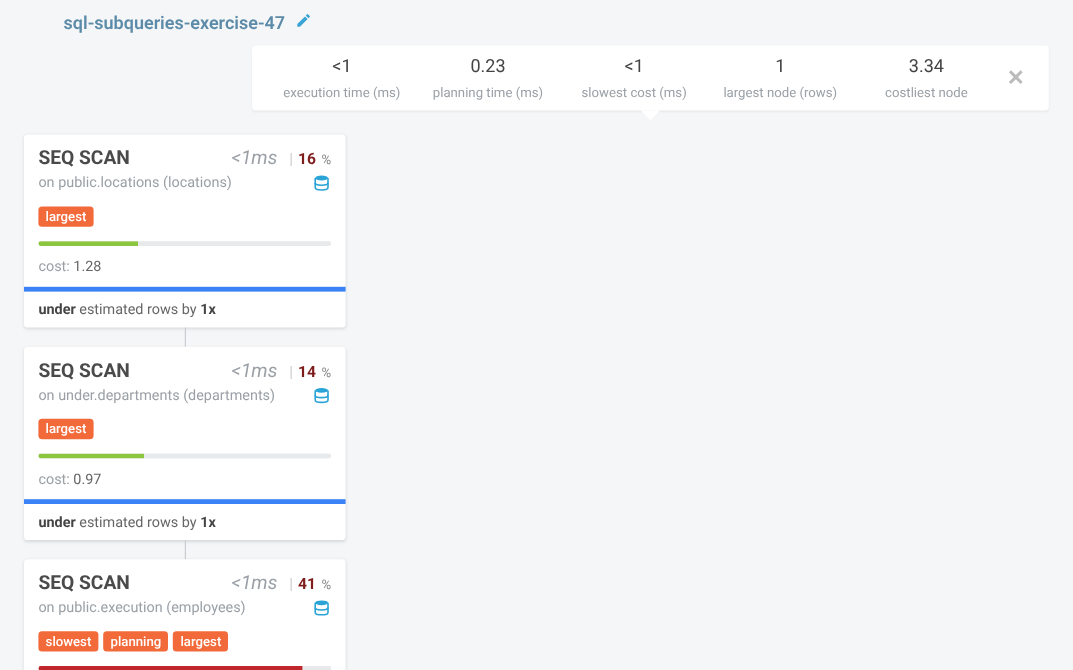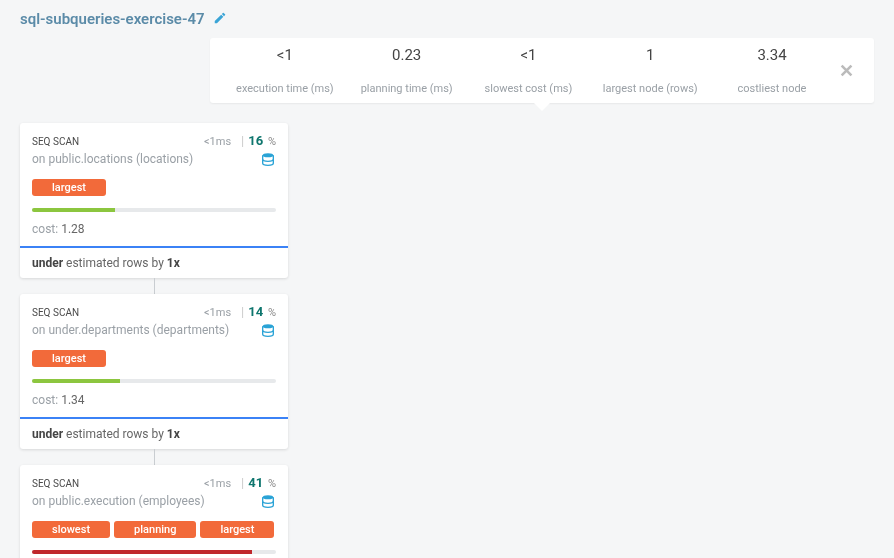--- a/index.html
+++ b/index.html
@@ -1,48 +1,48 @@
 <!DOCTYPE html>
 <html><head>
 <meta charset="utf-8">
 <style>
 * { box-sizing: border-box; margin: 0; padding: 0; }
 body { font-family: -apple-system, BlinkMacSystemFont, "Segoe UI", Roboto, sans-serif; background: #f5f6f7; color: #555; font-size: 13px; }
 .container { padding: 10px 20px; }
 .title-row { display: flex; align-items: center; gap: 8px; margin-bottom: 10px; }
-.page-title { font-size: 15px; color: #5b8ba8; font-weight: 600; }
+.page-title { font-size: 15px; color: #5b8ba8; font-weight: 600; margin-left: 33px; }
 .edit-icon { color: #3aa4d6; font-size: 14px; cursor: pointer; }
 .stats-bar { background: #fff; border-radius: 3px; box-shadow: 0 1px 2px rgba(0,0,0,0.06); display: flex; align-items: center; padding: 8px 14px; margin-left: 190px; position: relative; }
 .stat { flex: 1; text-align: center; padding: 0 12px; }
 .stat-value { font-size: 15px; color: #444; }
-.stat-label { font-size: 11px; color: #9aa0a6; margin-top: 18px; }
+.stat-label { font-size: 11px; color: #9aa0a6; margin-top: 7px; }
 .close-x { font-size: 18px; color: #bbb; font-weight: bold; padding: 0 6px; cursor: pointer; }
 .stats-bar::after { content:""; position:absolute; bottom:-8px; left:50%; transform:translateX(-50%); border-left:8px solid transparent; border-right:8px solid transparent; border-top:8px solid #fff; }
 .nodes { margin-top: 20px; width: 268px; }
 .node-card { background:#fff; border-radius:3px; box-shadow:0 1px 3px rgba(0,0,0,0.12); margin-bottom: 16px; position: relative; }
 .node-card::after { content:""; position:absolute; left:50%; bottom:-16px; width:1px; height:16px; background:#c9cdd1; }
 .node-card:last-child::after { display:none; }
 .node-inner { padding: 10px 12px; }
 .node-head { display:flex; align-items:baseline; justify-content:space-between; }
-.node-title { font-weight:400; color:#4a4a4a; font-size:10px; }
-.node-time { font-size:11px; color:#9aa0a6; margin-left:auto; margin-right:6px; }
+.node-title { font-weight:700; color:#4a4a4a; font-size:16px; }
+.node-time { font-size:16px; color:#9aa0a6; margin-left:auto; margin-right:6px;font-style:italic; }
 .divider { color:#ccc; margin:0 4px; }
-.node-pct { font-weight:700; font-size:13px; color:#0f766e; }
+.node-pct { font-weight:700; font-size:13px; color:#7f1d1d; }
 .node-pct-sym { font-size:11px; color:#888; margin-left:2px; }
 .node-sub { font-size:12px; color:#9aa0a6; margin-top:4px; display:flex; align-items:flex-start; justify-content:space-between; gap:8px; }
 .db-icon { color:#2aa3d6; flex-shrink:0; }
 .tag-row { display:flex; gap:4px; margin-top:8px; flex-wrap:wrap; }
-.tag { background:#f26a3a; color:#fff; border-radius:3px; font-size:11px; padding:2px 20px; font-weight:500; }
+.tag { background:#f26a3a; color:#fff; border-radius:3px; font-size:11px; padding:2px 6px; font-weight:500; }
 .bar-wrap { height:4px; background:#e7e9eb; border-radius:2px; margin-top:12px; overflow:hidden; }
 .bar-fill { height:100%; }
 .bar-green { background:#8cc63f; }
 .bar-red { background:#c0272c; }
 .cost-row { font-size:12px; color:#9aa0a6; margin-top:10px; }
 .cost-val { color:#666; }
-.node-footer { border-top:2px solid #3b82f6; padding:8px 12px; font-size:12px; color:#666; }
+.node-footer { border-top:4px solid #3b82f6; padding:8px 12px; font-size:12px; color:#666; }
 .bold { font-weight:700; color:#444; }
 </style>
 </head>
 <body>
 
 <div class="container">
   <div class="title-row">
     <span class="page-title">sql-subqueries-exercise-47</span>
     <span class="edit-icon">
       <svg width="14" height="14" viewBox="0 0 24 24" fill="currentColor">
@@ -119,21 +119,21 @@
                 <path d="M4 5v6c0 1.66 3.58 3 8 3s8-1.34 8-3V5" fill="none" stroke="currentColor" stroke-width="2"></path>
                 <path d="M4 11v6c0 1.66 3.58 3 8 3s8-1.34 8-3v-6" fill="none" stroke="currentColor" stroke-width="2"></path>
               </svg></span>
           </div>
           <div class="tag-row">
             <span class="tag">largest</span>
           </div>
           <div class="bar-wrap">
             <div class="bar-fill bar-green" style="width:36%"></div>
           </div>
-          <div class="cost-row">cost: <span class="cost-val">1.34</span></div>
+          <div class="cost-row">cost: <span class="cost-val">0.97</span></div>
         </div>
         <div class="node-footer"><span class="bold">under</span> estimated rows by <span class="bold">1x</span></div>
       </div>
       <div class="node-card">
         <div class="node-inner">
           <div class="node-head">
             <span class="node-title">SEQ SCAN</span>
             <span class="node-time">&lt;1ms</span>
             <span class="divider">|</span>
             <span><span class="node-pct">41</span><span class="node-pct-sym"> %</span></span>

